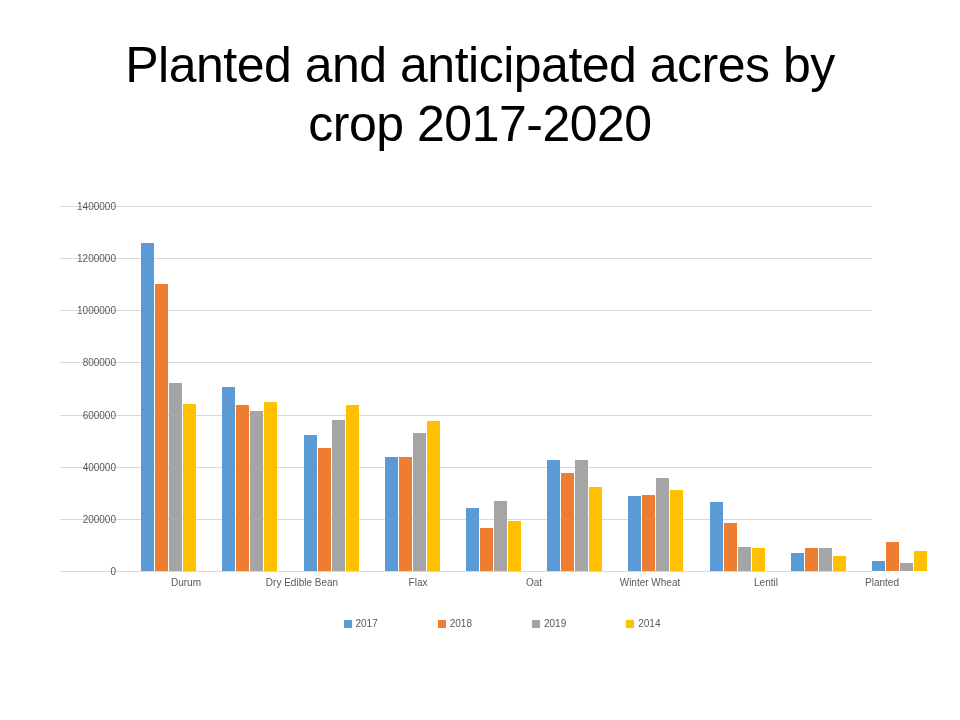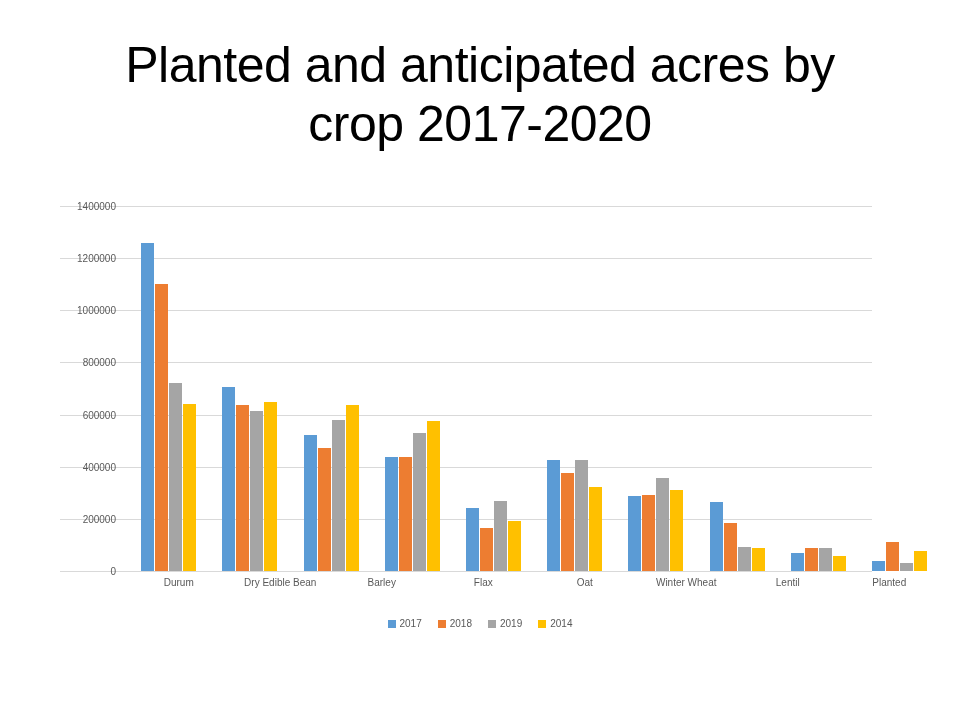--- a/index.html
+++ b/index.html
@@ -116,20 +116,21 @@
     flex-direction: row;
     justify-content: center;
     align-items: center;
     gap: 16px;
   }
   .legend-item {
     display: flex;
     flex-direction: row;
     align-items: center;
     gap: 4px;
+    margin-left: 44px;
   }
   .swatch {
     width: 8px; height: 8px;
     display: block;
   }
   .legend-label {
     font-size: 10px;
     color: #595959;
   }
 </style>
@@ -221,21 +222,20 @@
         <div class="group">
           <div class="bar s2017" title="Chickpea 2017: 38000" style="height: 9.90714px; background: rgb(91, 155, 213);"></div>
           <div class="bar s2018" title="Chickpea 2018: 110000" style="height: 28.6786px; background: rgb(237, 125, 49);"></div>
           <div class="bar s2019" title="Chickpea 2019: 30000" style="height: 7.82143px; background: rgb(165, 165, 165);"></div>
           <div class="bar s2020" title="Chickpea 2020: 76000" style="height: 19.8143px; background: rgb(255, 192, 0);"></div>
         </div>
       </div>
     <div id="cats">
         <div class="cat">Durum</div>
         <div class="cat">Dry Edible Bean</div>
-        <div class="cat">Barley</div>
         <div class="cat">Flax</div>
         <div class="cat">Oat</div>
         <div class="cat">Winter Wheat</div>
         <div class="cat">Lentil</div>
         <div class="cat">Planted</div>
       </div>
     <div id="legend">
         <div class="legend-item">
           <span class="swatch" style="background: rgb(91, 155, 213);"></span>
           <span class="legend-label">2017</span>

